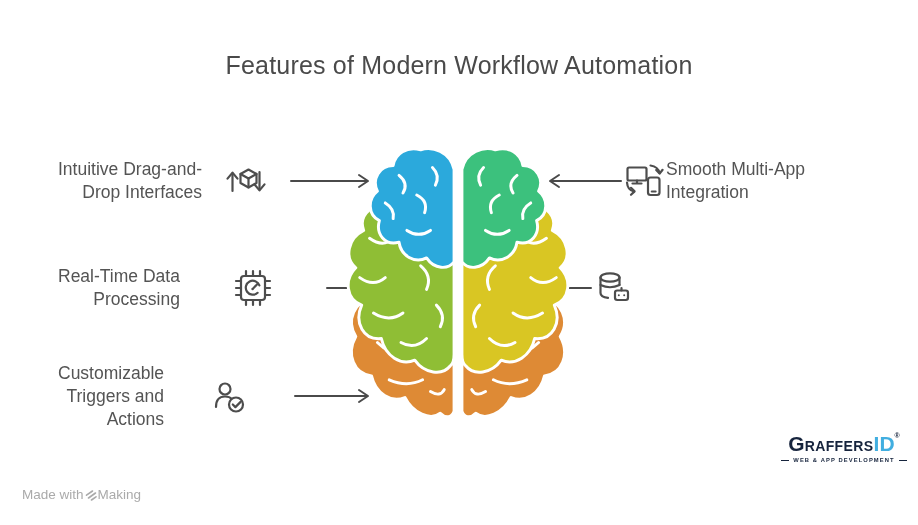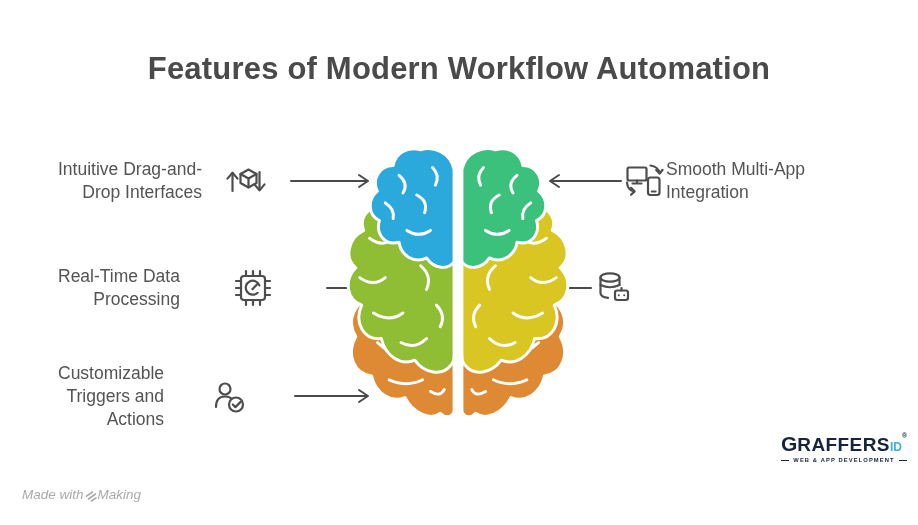--- a/index.html
+++ b/index.html
@@ -1,48 +1,48 @@
 <!DOCTYPE html>
 <html><head>
 <meta charset="utf-8">
 <style>
   html,body{margin:0;padding:0;}
   body{font-family:"Liberation Sans",sans-serif;background:#ffffff;}
   .canvas{position:relative;width:918px;height:525px;background:#ffffff;overflow:hidden;}
 
   .title{position:absolute;left:0;top:51px;width:100%;text-align:center;
-         font-size:31px;font-weight:700;color:#4a4a4a;letter-spacing:.2px;}
+         font-size:25px;font-weight:400;color:#4a4a4a;letter-spacing:.2px;}
 
   .row{position:absolute;display:flex;align-items:center;height:80px;}
   .row-left{justify-content:space-between;gap:11px;left:58px;width:312px;}
   .row-right{justify-content:flex-start;left:548px;width:330px;}
   .feature-label{white-space:pre-line;color:#545454;font-size:17.5px;line-height:23px;}
   .row-left .feature-label{text-align:right;}
   .row-right .feature-label{text-align:left;}
   .icon-box{flex:0 0 auto;display:flex;align-items:center;justify-content:center;width:44px;}
   .icon-box svg{stroke:#4d4d4d;fill:none;stroke-width:2.2;stroke-linecap:round;stroke-linejoin:round;}
   .arrow-svg{flex:0 0 auto;}
   .arrow-svg path,.arrow-svg line{stroke:#4a4a4a;stroke-width:2;fill:none;stroke-linecap:round;stroke-linejoin:round;}
 
   .brain{position:absolute;left:340px;top:140px;}
   .brain .region{stroke:#ffffff;stroke-width:3;stroke-linejoin:round;}
   .brain .gyri path{fill:none;stroke:#ffffff;stroke-width:3;stroke-linecap:round;}
 
   .logo{position:absolute;left:781px;top:432px;width:126px;text-align:center;}
   .logo-line1{white-space:nowrap;}
   .logo-g{font-size:21px;font-weight:700;color:#16243d;}
-  .logo-rest{font-size:19px;font-weight:700;color:#16243d;letter-spacing:.4px;}
-  .logo-id{font-size:12px;font-weight:700;color:#41aee0;}
+  .logo-rest{font-size:14px;font-weight:700;color:#16243d;letter-spacing:.4px;}
+  .logo-id{font-size:21px;font-weight:700;color:#41aee0;}
   .logo-reg{font-size:7px;font-weight:700;color:#16243d;vertical-align:top;}
   .logo-tagline{display:flex;align-items:center;justify-content:center;gap:4px;margin-top:1px;}
   .logo-tagline .dash{width:9px;height:1px;background:#16243d;}
   .logo-tagline .tag-text{font-size:5.8px;font-weight:700;color:#16243d;letter-spacing:1.1px;white-space:nowrap;}
 
-  .footer{position:absolute;left:22px;top:487px;display:flex;align-items:flex-end;
-          color:#aaaaaa;font-size:13.5px;font-style:italic;}
+  .footer{position:absolute;left:22px;top:487px;display:flex;align-items:flex-start;
+          color:#aaaaaa;font-size:13.5px;}
   .footer svg{stroke:#aaaaaa;fill:none;stroke-width:1.6;stroke-linecap:round;}
 </style>
 </head>
 <body>
 
 <div class="canvas">
 
   <div class="title">Features of Modern Workflow Automation</div>
 
   <div class="row row-left" style="top:141px;">

